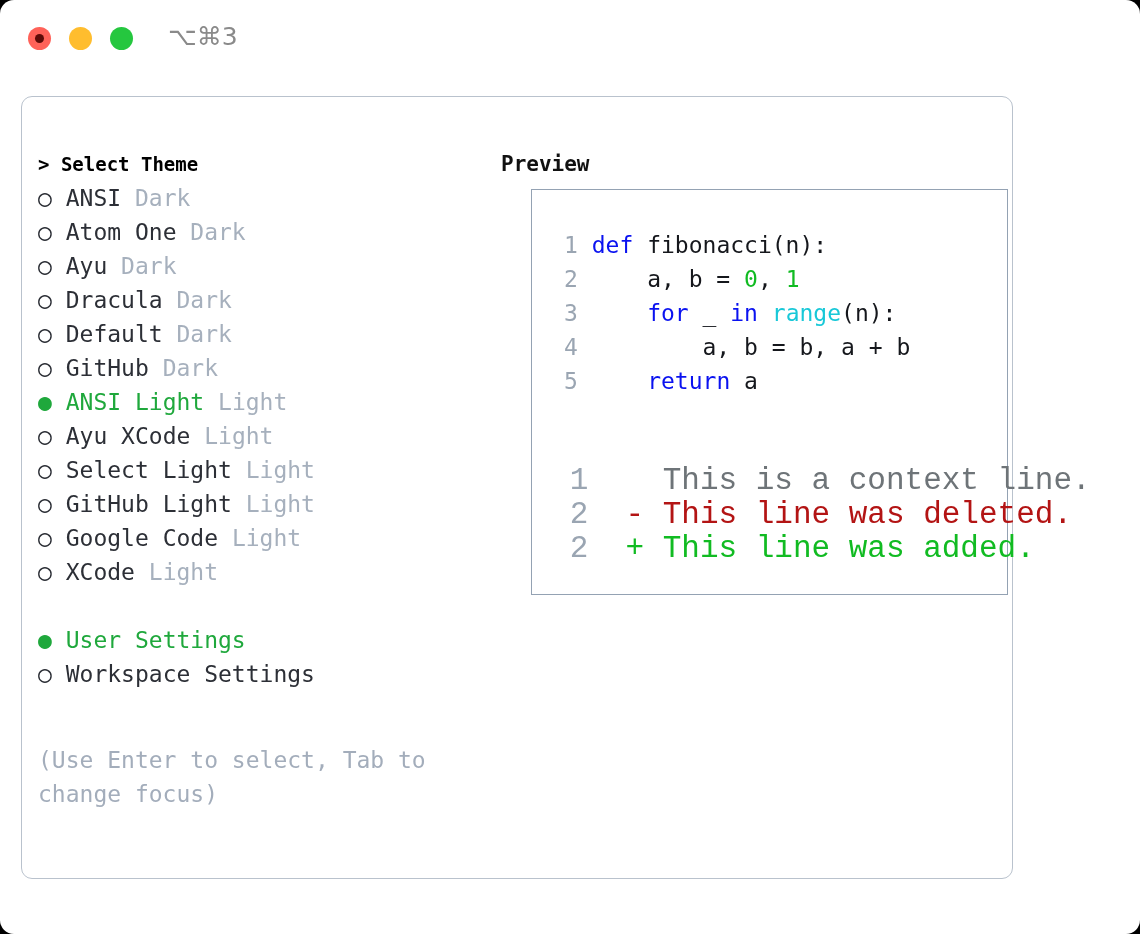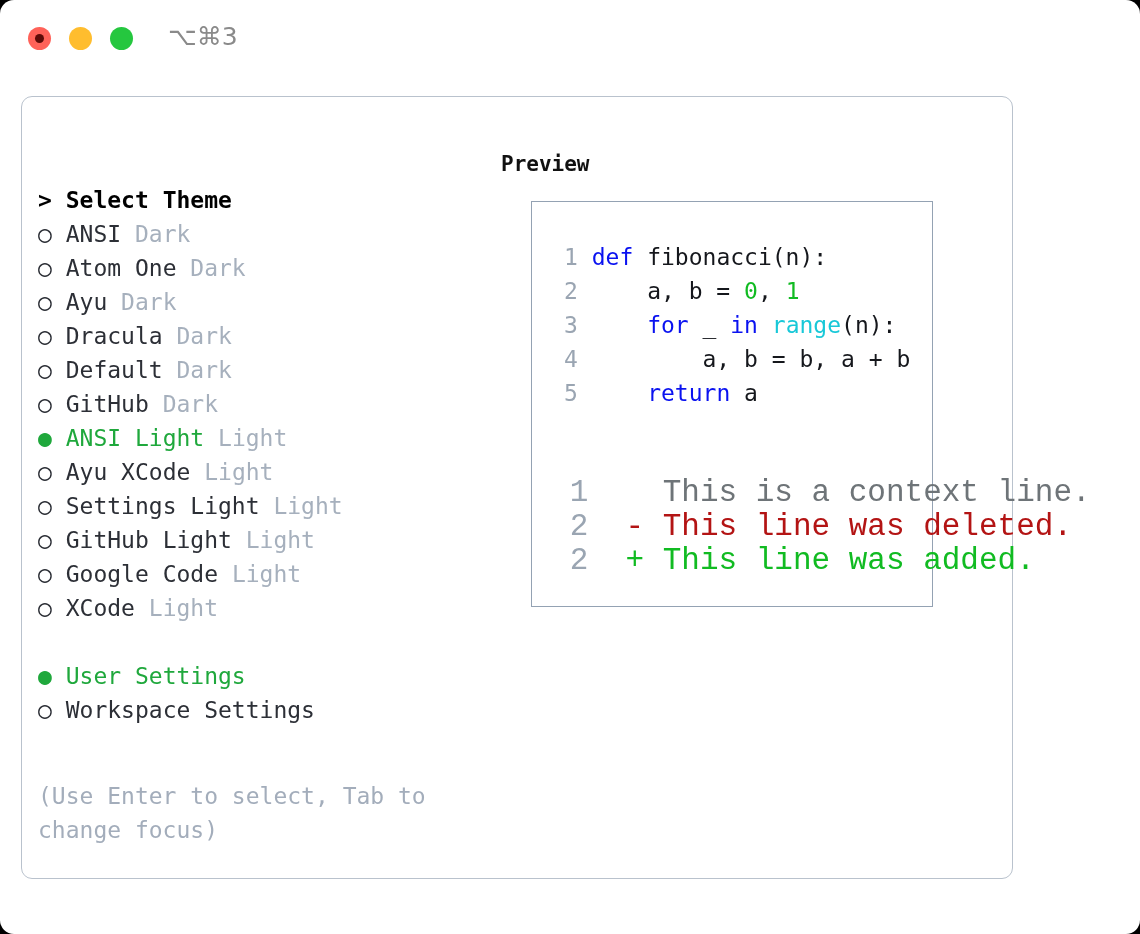--- a/index.html
+++ b/index.html
@@ -94,27 +94,26 @@
   }
   #preview-column {
     position: absolute;
     left: 479px;
     top: 50px;
     width: 490px;
   }
 
   
   .section-heading {
-    font-size: 23px;
+    font-size: 19px;
     line-height: 34px;
     color: #000000;
     font-weight: bold;
     white-space: pre;
     font-family: "DejaVu Sans Mono", "Liberation Mono", monospace;
-    margin-top: 36px;
   }
   .preview-heading {
     font-size: 21px;
     line-height: 34px;
     color: #111111;
     font-weight: bold;
     white-space: pre;
     font-family: "DejaVu Sans Mono", "Liberation Mono", monospace;
   }
   .opt-row {
@@ -148,22 +147,22 @@
     color: #a3adbb;
     width: 420px;
     white-space: pre-wrap;
     font-family: "DejaVu Sans Mono", "Liberation Mono", monospace;
   }
 
   
   #preview-box {
     position: absolute;
     left: 30px;
-    top: 54px;
-    width: 402px;
+    top: 42px;
+    width: 477px;
     height: 406px;
     border: 1.6px solid #94a2b3;
     box-sizing: border-box;
     background: #ffffff;
   }
   #code-block {
     position: absolute;
     left: 16px;
     top: 38px;
     font-size: 23px;
@@ -216,21 +215,21 @@
 
       <div id="theme-options">
           <div class="opt-row"><span class="marker">○</span><span class="opt-name"> ANSI</span><span class="opt-variant"> Dark</span></div>
           <div class="opt-row"><span class="marker">○</span><span class="opt-name"> Atom One</span><span class="opt-variant"> Dark</span></div>
           <div class="opt-row"><span class="marker">○</span><span class="opt-name"> Ayu</span><span class="opt-variant"> Dark</span></div>
           <div class="opt-row"><span class="marker">○</span><span class="opt-name"> Dracula</span><span class="opt-variant"> Dark</span></div>
           <div class="opt-row"><span class="marker">○</span><span class="opt-name"> Default</span><span class="opt-variant"> Dark</span></div>
           <div class="opt-row"><span class="marker">○</span><span class="opt-name"> GitHub</span><span class="opt-variant"> Dark</span></div>
           <div class="opt-row selected"><span class="marker">●</span><span class="opt-name"> ANSI Light</span><span class="opt-variant"> Light</span></div>
           <div class="opt-row"><span class="marker">○</span><span class="opt-name"> Ayu XCode</span><span class="opt-variant"> Light</span></div>
-          <div class="opt-row"><span class="marker">○</span><span class="opt-name"> Settings Light</span><span class="opt-variant"> Light</span></div>
+          <div class="opt-row"><span class="marker">○</span><span class="opt-name"> Select Light</span><span class="opt-variant"> Light</span></div>
           <div class="opt-row"><span class="marker">○</span><span class="opt-name"> GitHub Light</span><span class="opt-variant"> Light</span></div>
           <div class="opt-row"><span class="marker">○</span><span class="opt-name"> Google Code</span><span class="opt-variant"> Light</span></div>
           <div class="opt-row"><span class="marker">○</span><span class="opt-name"> XCode</span><span class="opt-variant"> Light</span></div>
         </div>
 
       <div class="spacer-row"></div>
 
 
       <div id="apply-to-options">
           <div class="opt-row selected"><span class="marker">●</span><span class="opt-name"> User Settings</span></div>

